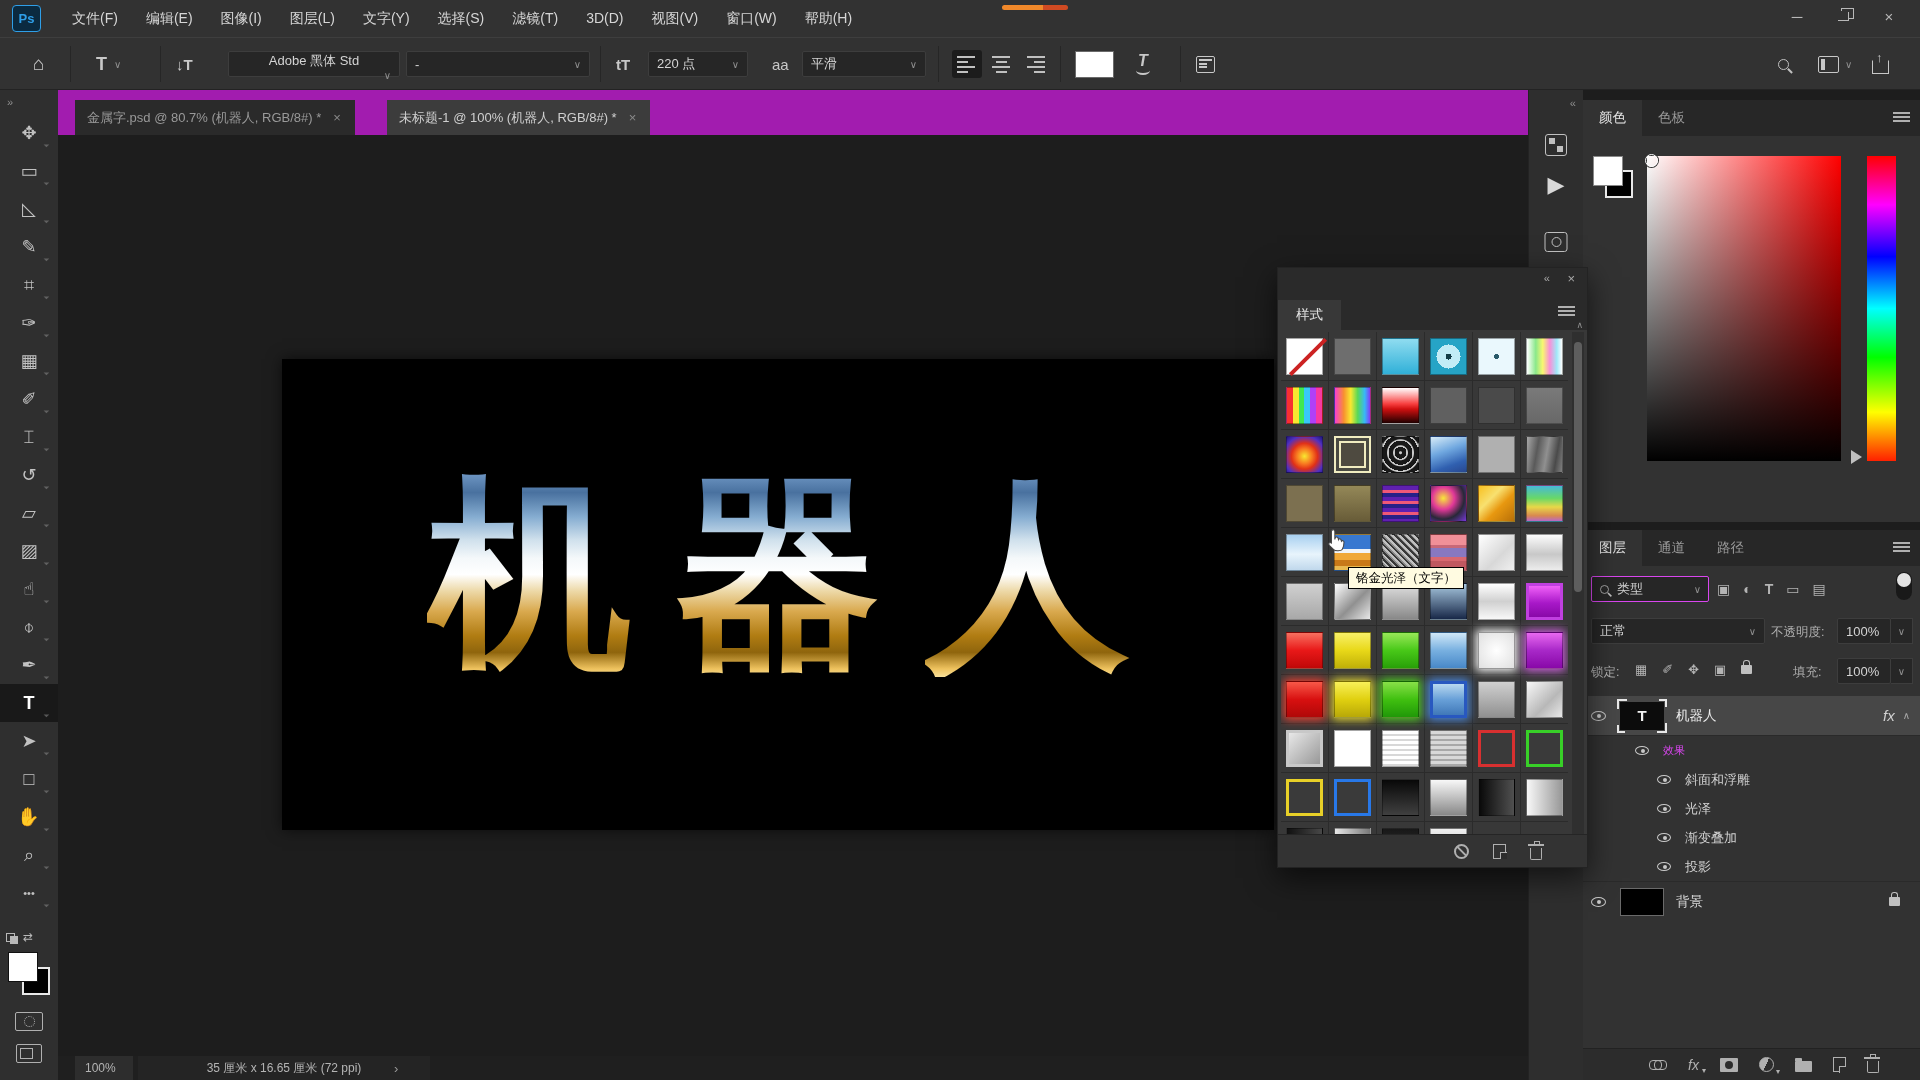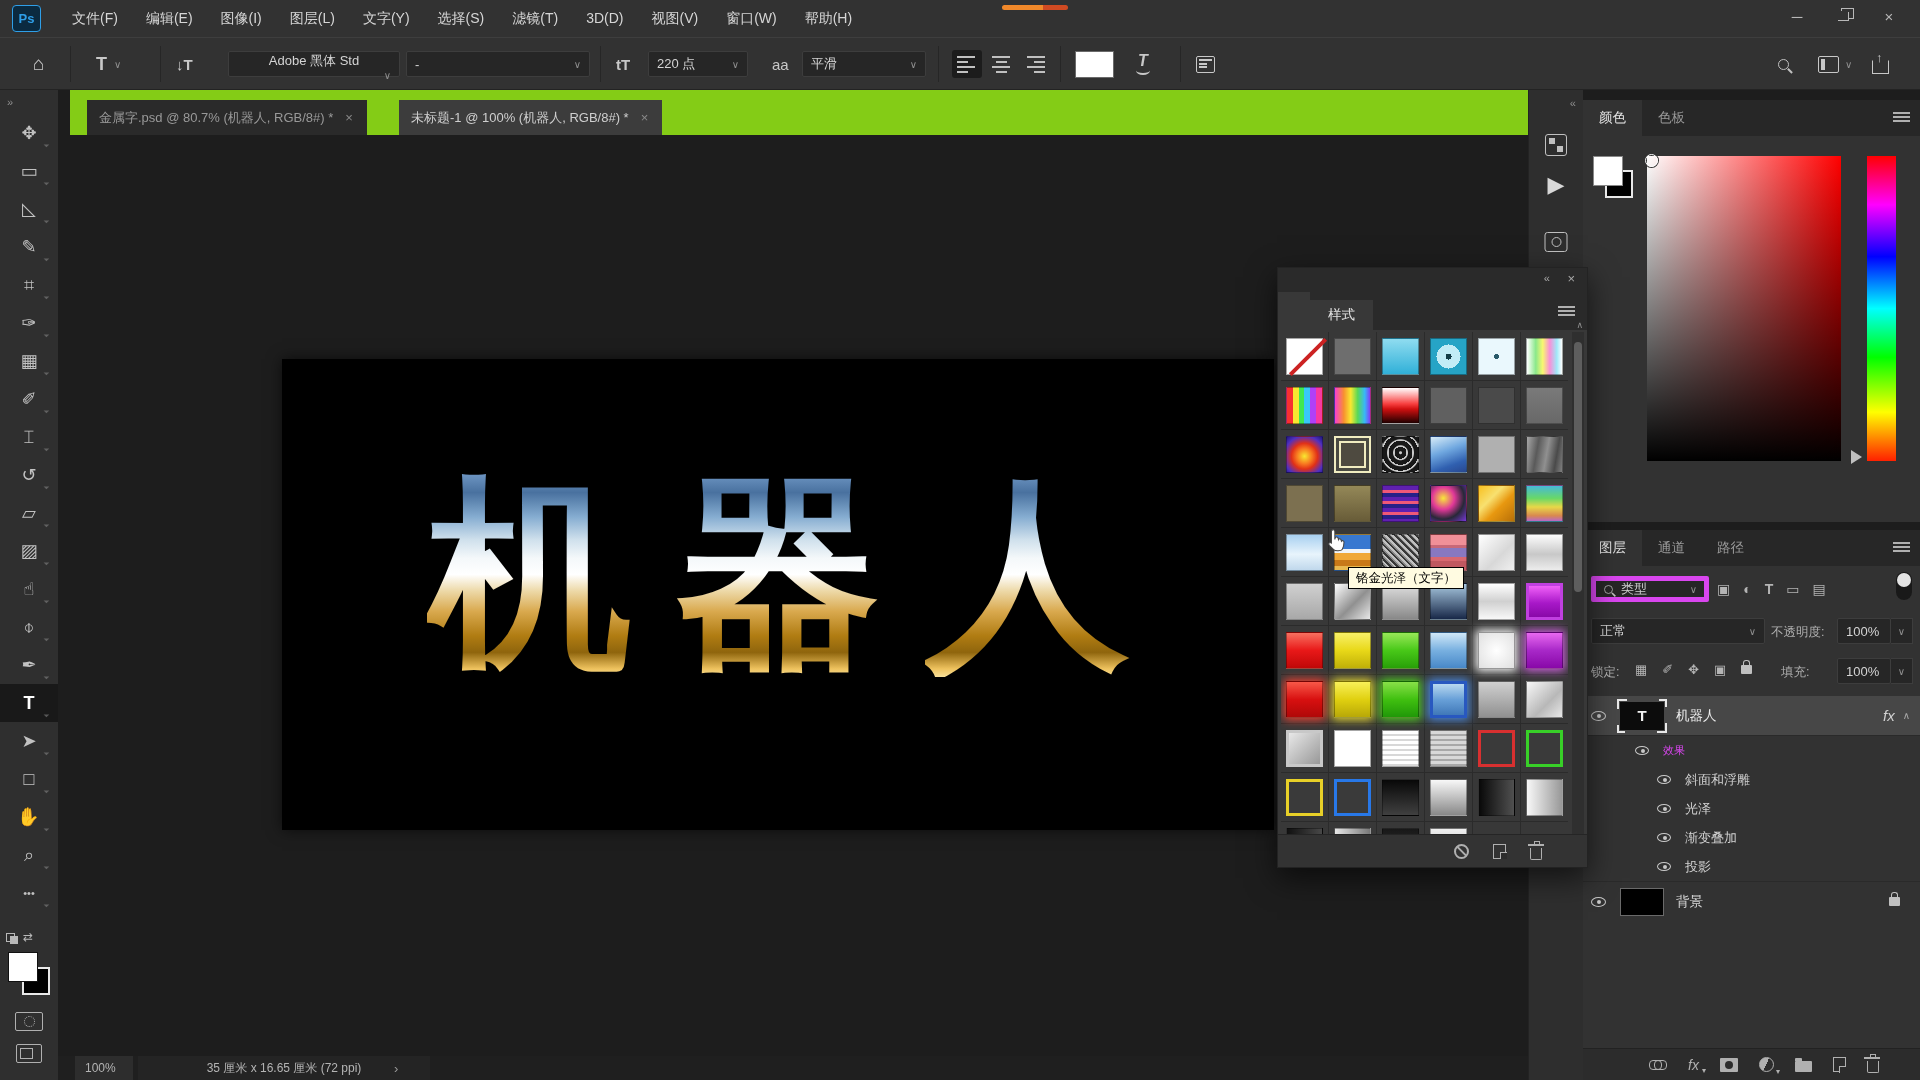--- a/index.html
+++ b/index.html
@@ -57,21 +57,21 @@
   #swapmini{position:absolute;left:6px;top:838px;width:40px;height:18px;color:#b8b8b8;font-size:11px;display:flex;gap:8px;align-items:center;}
   .minisq{width:9px;height:9px;border:1.5px solid #b8b8b8;position:relative;}
   .minisq::after{content:"";position:absolute;left:2.5px;top:2.5px;width:8px;height:8px;background:#b8b8b8;}
   #quickmask{position:absolute;left:15px;top:922px;width:28px;height:19px;border:1.6px solid #b0b0b0;border-radius:2px;display:flex;align-items:center;justify-content:center;}
   #quickmask i{width:11px;height:11px;border:1.4px dotted #b0b0b0;border-radius:50%;}
   #screenmode{position:absolute;left:16px;top:954px;width:26px;height:19px;border:1.6px solid #b0b0b0;border-radius:2px;}
   #screenmode::after{content:"";position:absolute;left:3px;top:3px;right:8px;bottom:3px;border:1.4px solid #b0b0b0;}
 
   
   #docarea{position:absolute;left:58px;top:90px;width:1470px;bottom:0;background:#1d1d1d;}
-  #tabbar{position:absolute;left:12px;top:0;width:100%;height:45px;background:#84cc16;}
+  #tabbar{position:absolute;left:0;top:0;width:100%;height:45px;background:#a21caf;}
   .tab{position:absolute;top:10px;height:35px;display:flex;align-items:center;padding:0 12px;font-size:13px;gap:10px;}
   .tab .tab-title{white-space:nowrap;}
   .tab-close{color:#8a8a8a;font-size:13px;padding:0 2px;}
   #canvas-region{position:absolute;left:0;top:45px;right:0;bottom:24px;background:#1d1d1d;}
   #doc{position:absolute;left:224px;top:224px;width:992px;height:471px;background:#000000;box-shadow:0 0 14px rgba(0,0,0,.6);display:flex;align-items:center;justify-content:center;}
   #metal-text{display:flex;margin-top:-40px;}
   .metal-char{font-family:"DejaVu Sans","Liberation Sans",sans-serif;font-weight:900;font-size:205px;line-height:1;margin:0 22px;background:linear-gradient(180deg,#7199c6 0%,#49719f 10%,#86add1 22%,#cfe0ec 33%,#f4f8fa 42%,#ffffff 50%,#edd9a8 58%,#d9a94e 68%,#b07c12 80%,#8f650d 88%,#eec25e 96%,#f8e09a 100%);-webkit-background-clip:text;background-clip:text;color:transparent;}
   #statusbar{position:absolute;left:0;bottom:0;right:0;height:24px;background:#1f1f1f;font-size:12px;color:#b4b4b4;}
   #status-zoom{position:absolute;left:17px;top:0;width:58px;height:24px;background:#2d2d2d;display:flex;align-items:center;padding-left:10px;}
   #status-size{position:absolute;left:80px;top:0;width:292px;height:24px;background:#242424;display:flex;align-items:center;justify-content:center;}
@@ -96,21 +96,21 @@
   .ptab.active{background:#323232;color:#e4e4e4;}
   .hamb{position:absolute;right:10px;top:12px;width:17px;height:12px;background:repeating-linear-gradient(180deg,#b0b0b0 0 2px,transparent 2px 4px);}
   #color-panel{top:10px;height:422px;}
   #cp-fg{position:absolute;left:10px;top:56px;width:30px;height:30px;background:#ffffff;border:1px solid #888;z-index:2;}
   #cp-bg{position:absolute;left:22px;top:70px;width:28px;height:28px;background:#000000;border:2px solid #e8e8e8;}
   #cp-field{position:absolute;left:64px;top:56px;width:194px;height:305px;background:linear-gradient(to bottom,rgba(0,0,0,0) 0%,#000 100%),linear-gradient(to right,#fff,#ff0000);}
   #cp-picker{position:absolute;left:-2px;top:-2px;width:13px;height:13px;border:1.6px solid #ffffff;border-radius:50%;box-shadow:0 0 0 1px #333;}
   #cp-hue{position:absolute;left:284px;top:56px;width:29px;height:305px;background:linear-gradient(180deg,#ff0000 0%,#ff00ff 16%,#0000ff 33%,#00ffff 50%,#00ff00 66%,#ffff00 84%,#ff2000 100%);}
   #cp-hue-slider{position:absolute;left:268px;top:350px;width:0;height:0;border:7px solid transparent;border-left:11px solid #c0c0c0;}
   #layers-panel{top:440px;bottom:0;}
-  #lp-typebox{position:absolute;left:8px;top:46px;width:118px;height:26px;background:#262626;border:5px solid #d946ef;border-radius:2px;display:flex;align-items:center;gap:7px;padding:0 7px;font-size:13px;color:#cfcfcf;}
+  #lp-typebox{position:absolute;left:8px;top:46px;width:118px;height:26px;background:#262626;border:1px solid #d946ef;border-radius:2px;display:flex;align-items:center;gap:7px;padding:0 7px;font-size:13px;color:#cfcfcf;}
   #filter-icons{position:absolute;left:134px;top:46px;height:26px;display:flex;gap:13px;align-items:center;}
   .fic{color:#b4b4b4;font-size:14px;font-weight:bold;}
   .toggle{position:absolute;right:8px;top:42px;width:16px;height:28px;border-radius:9px;background:#191919;}
   .toggle::before{content:"";position:absolute;left:1px;top:1px;width:14px;height:14px;border-radius:50%;background:#e4e4e4;}
   #blend-dd{position:absolute;left:8px;top:88px;width:174px;}
   .lbl{position:absolute;font-size:12.5px;color:#b0b0b0;}
   #opacity-box{position:absolute;left:254px;top:88px;width:54px;}
   .vchev{position:absolute;top:88px;width:22px;height:26px;background:#262626;border:1px solid #3d3d3d;border-left:none;display:flex;align-items:center;justify-content:center;color:#909090;font-size:10px;}
   #lock-icons{position:absolute;left:52px;top:132px;display:flex;gap:15px;align-items:center;color:#b4b4b4;font-size:13px;}
   #fill-box{position:absolute;left:254px;top:126px;width:54px;}
@@ -152,21 +152,21 @@
   .newdoc::before{content:"";position:absolute;right:-1.6px;bottom:-1.6px;width:6px;height:6px;background:#2c2c2c;border-left:1.6px solid #b0b0b0;border-top:1.6px solid #b0b0b0;}
   .trash{width:12px;height:12px;border:1.6px solid #b0b0b0;border-top:none;border-radius:0 0 2px 2px;position:relative;margin-top:5px;}
   .trash::before{content:"";position:absolute;top:-3.6px;left:-3.5px;width:16px;height:1.6px;background:#b0b0b0;}
   .trash::after{content:"";position:absolute;top:-7px;left:2.5px;width:4px;height:2.4px;border:1.6px solid #b0b0b0;border-bottom:none;}
 
   
   #styles-panel{position:absolute;left:1277px;top:267px;width:311px;height:601px;background:#383838;box-shadow:0 10px 28px rgba(0,0,0,.6);z-index:50;border:1px solid #232323;}
   #sp-header{position:absolute;left:0;top:0;right:0;height:24px;background:#2a2a2a;}
   #sp-collapse{position:absolute;right:38px;top:4px;color:#a8a8a8;font-size:11px;letter-spacing:-1px;}
   #sp-close{position:absolute;right:12px;top:3px;color:#a8a8a8;font-size:13px;}
-  #sp-tabstrip{position:absolute;left:0;top:24px;right:0;height:38px;background:#2a2a2a;margin-left:32px;}
+  #sp-tabstrip{position:absolute;left:0;top:24px;right:0;height:38px;background:#2a2a2a;}
   #sp-tab{position:absolute;left:0;top:8px;height:30px;padding:0 18px;background:#383838;color:#e2e2e2;font-size:13.5px;display:flex;align-items:center;}
   #sp-hamb{position:absolute;right:12px;top:14px;width:17px;height:12px;background:repeating-linear-gradient(180deg,#b0b0b0 0 2px,transparent 2px 4px);}
   #swatch-grid{position:absolute;left:3px;top:64px;width:287px;height:504px;display:grid;grid-template-columns:repeat(6,47px);grid-auto-rows:48px;gap:1px;background:#2b2b2b;overflow:hidden;}
   .cell{background:#383838;display:flex;align-items:center;justify-content:center;}
   .sw{width:37px;height:37px;position:relative;border:1px solid rgba(0,0,0,.35);}
   .sw.bd{border:3px solid;}
   .sw.ring{background:#4a4a42;border:2px solid #f0ecc0;box-shadow:inset 0 0 0 3px #4a4a42,inset 0 0 0 5px #f0ecc0;}
   .slash{position:absolute;left:-4px;top:16px;width:50px;height:4px;background:#cc2222;transform:rotate(-45deg);}
   #sp-scroll{position:absolute;right:3px;top:64px;width:12px;height:504px;background:#2f2f2f;}
   #sp-thumb{position:absolute;left:2px;top:10px;width:8px;height:250px;background:#5e5e5e;border-radius:4px;}
@@ -411,21 +411,21 @@
       <div class="vchev" style="left:308px;">∨</div>
 
       <div class="lbl" style="left:8px;top:134px;">锁定:</div>
       <div id="lock-icons">
           <span>▦</span>
           <span>✐</span>
           <span>✥</span>
           <span>▣</span>
           <span class="lock"></span>
         </div>
-      <div class="lbl" style="left:198px;top:134px;">填充:</div>
+      <div class="lbl" style="left:210px;top:134px;">填充:</div>
       <div class="ob dd" id="fill-box" style="top:128px;height:26px;">
           <span>100%</span>
         </div>
       <div class="vchev" style="left:308px;top:128px;">∨</div>
 
       <div id="layer-list">
         <div id="row-sel">
           <span class="eye"></span>
           <div id="thumbT">
               <i></i>

